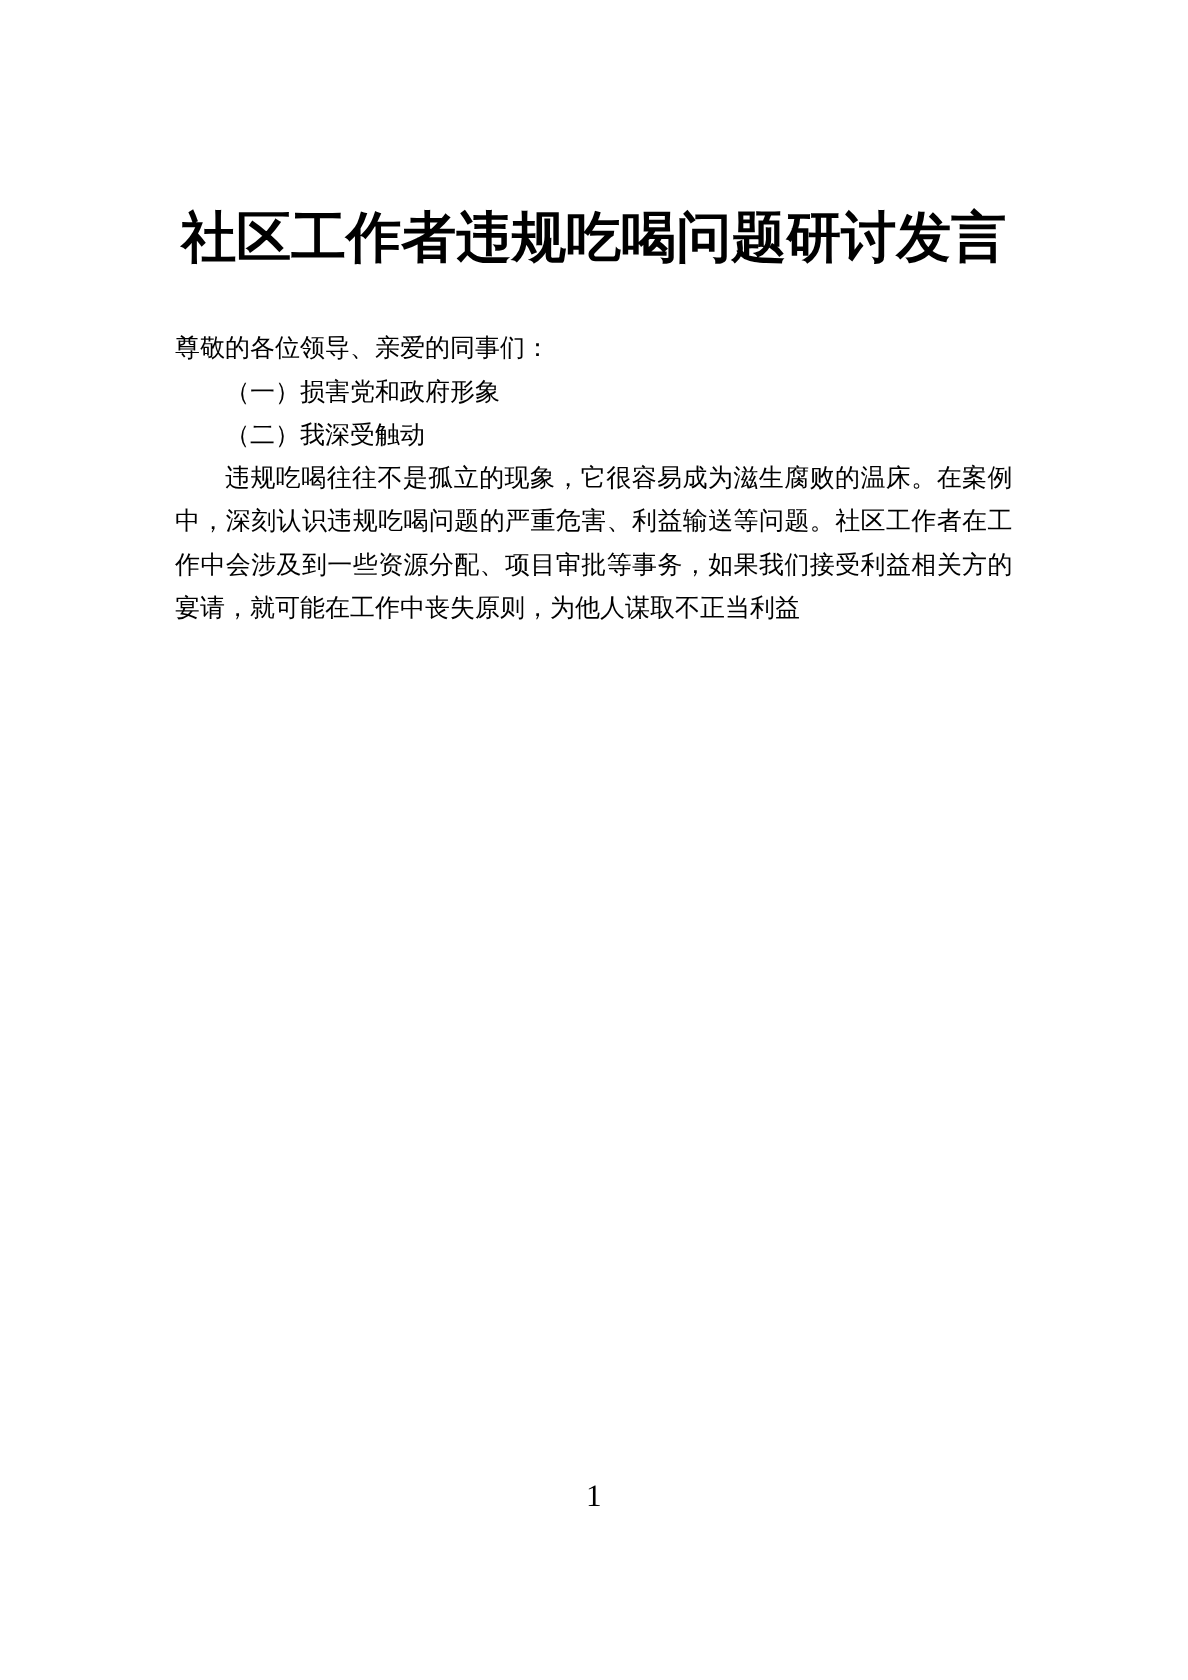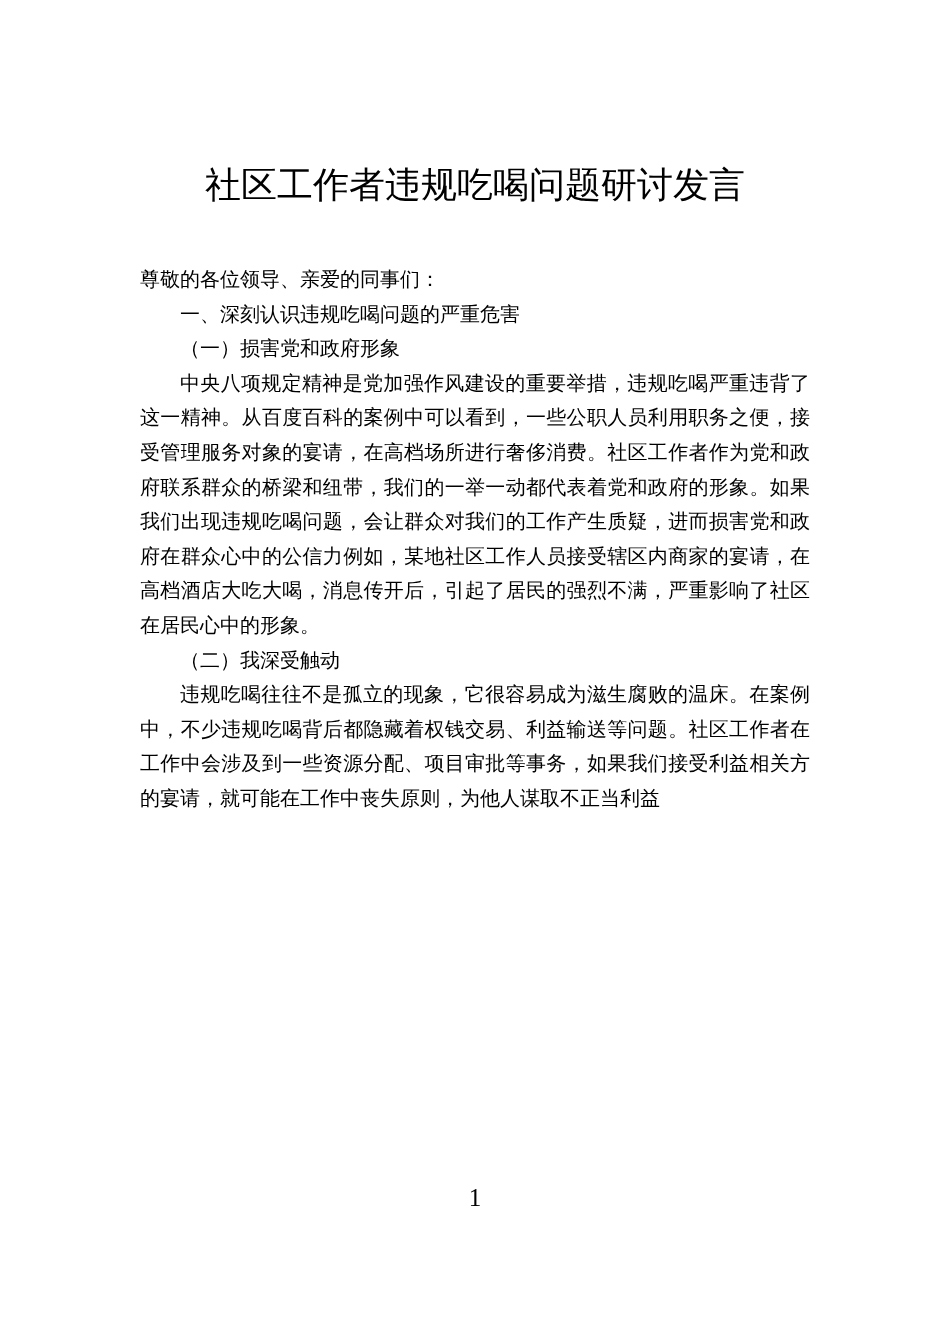--- a/index.html
+++ b/index.html
@@ -24,22 +24,22 @@
     overflow: hidden;
   }
   .doc-title {
     position: absolute;
     top: 161px;
     left: 0;
     width: 950px;
     margin: 0;
     text-align: center;
     font-family: "Liberation Sans", sans-serif;
-    font-weight: 400;
-    font-size: 36px;
+    font-weight: 700;
+    font-size: 44px;
     line-height: 1.35;
     white-space: nowrap;
   }
   .body-text {
     position: absolute;
     top: 262px;
     left: 140px;
     width: 670px;
     font-size: 20px;
     line-height: 34.6px;
@@ -67,23 +67,21 @@
 </head>
 <body>
 
 <div class="page">
 
   <h1 class="doc-title">社区工作者违规吃喝问题研讨发言</h1>
 
   <div class="body-text">
     <p class="salutation">尊敬的各位领导、亲爱的同事们：</p>
     <div id="paragraph-list">
-        <p class="indent heading1">一、深刻认识违规吃喝问题的严重危害</p>
         <p class="indent heading2">（一）损害党和政府形象</p>
-        <p class="indent body">中央八项规定精神是党加强作风建设的重要举措，违规吃喝严重违背了这一精神。从百度百科的案例中可以看到，一些公职人员利用职务之便，接受管理服务对象的宴请，在高档场所进行奢侈消费。社区工作者作为党和政府联系群众的桥梁和纽带，我们的一举一动都代表着党和政府的形象。如果我们出现违规吃喝问题，会让群众对我们的工作产生质疑，进而损害党和政府在群众心中的公信力例如，某地社区工作人员接受辖区内商家的宴请，在高档酒店大吃大喝，消息传开后，引起了居民的强烈不满，严重影响了社区在居民心中的形象。</p>
         <p class="indent heading2">（二）我深受触动</p>
-        <p class="indent body">违规吃喝往往不是孤立的现象，它很容易成为滋生腐败的温床。在案例中，不少违规吃喝背后都隐藏着权钱交易、利益输送等问题。社区工作者在工作中会涉及到一些资源分配、项目审批等事务，如果我们接受利益相关方的宴请，就可能在工作中丧失原则，为他人谋取不正当利益</p>
+        <p class="indent body">违规吃喝往往不是孤立的现象，它很容易成为滋生腐败的温床。在案例中，深刻认识违规吃喝问题的严重危害、利益输送等问题。社区工作者在工作中会涉及到一些资源分配、项目审批等事务，如果我们接受利益相关方的宴请，就可能在工作中丧失原则，为他人谋取不正当利益</p>
       </div>
   </div>
 
   <div class="page-number">1</div>
 
 </div>
 
 </body></html>

